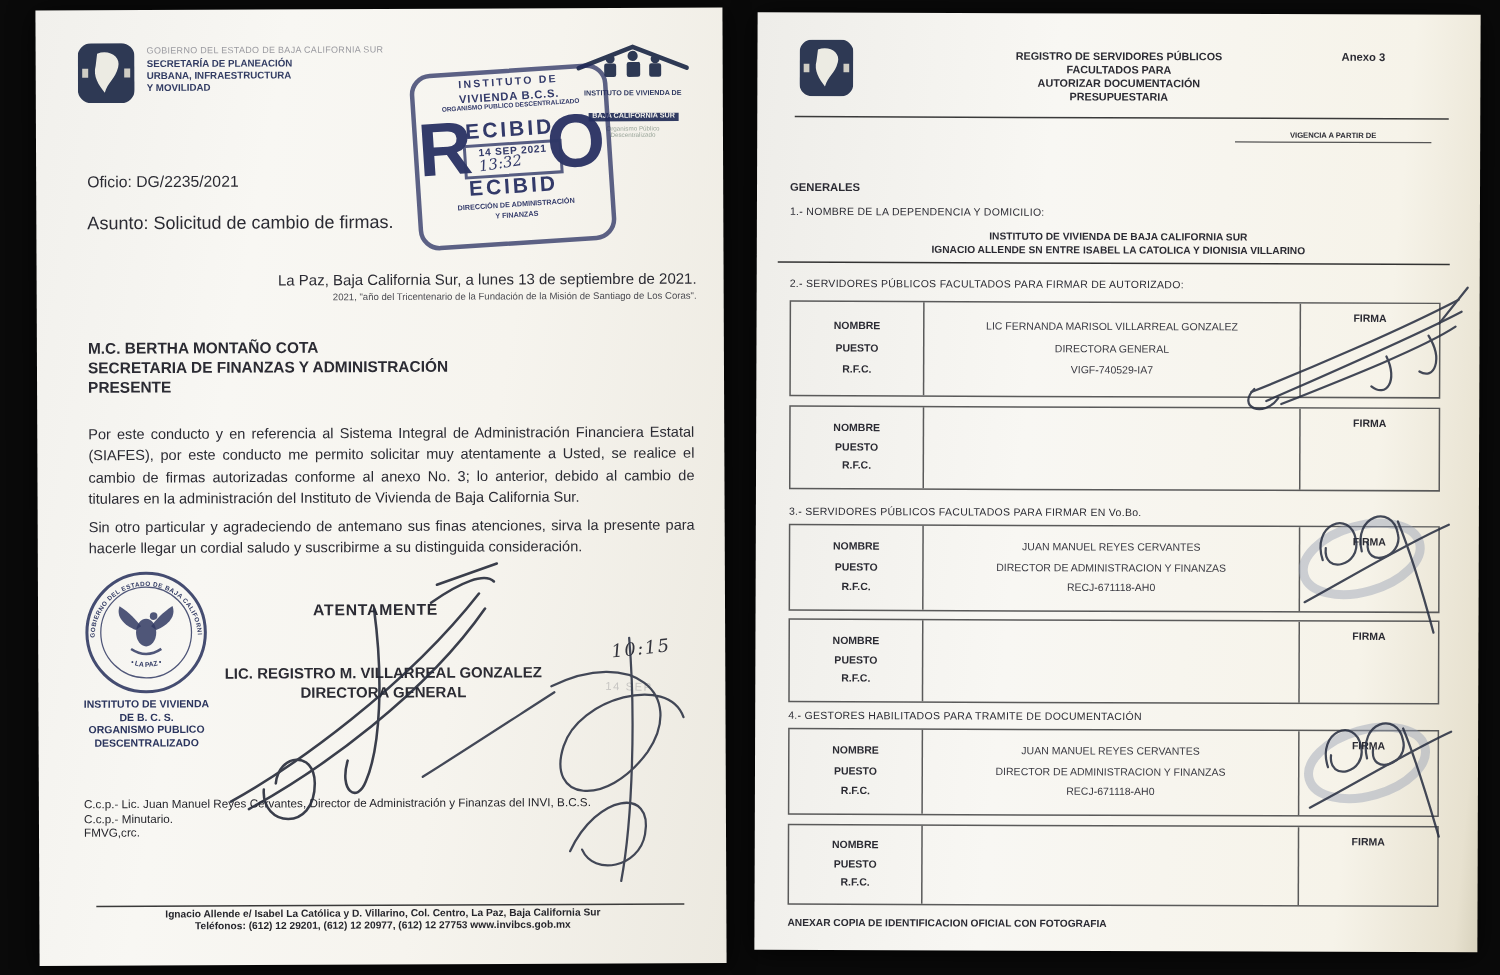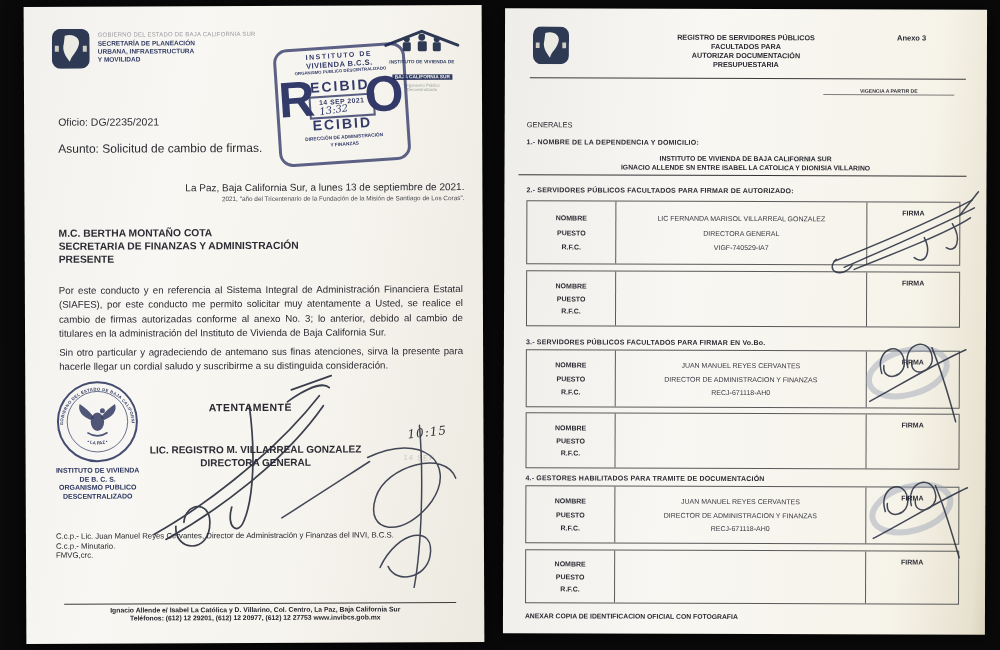--- a/index.html
+++ b/index.html
@@ -55,26 +55,26 @@
   .st-w1{top:29px;left:26px;right:28px;text-align:center;font-size:14px;font-weight:bold;letter-spacing:2px;}
   .st-w2{top:67px;left:26px;right:28px;text-align:center;font-size:14px;font-weight:bold;letter-spacing:2px;}
   .st-datebox{left:30px;top:46px;width:62px;height:19px;border:2px solid rgba(33,41,92,.8);}
   .st-date{top:49px;left:30px;width:66px;text-align:center;font-size:6.8px;font-weight:bold;letter-spacing:.5px;}
   .st-time{left:40px;top:55px;font-family:"DejaVu Serif",serif;font-style:italic;font-size:10px;transform:rotate(-5deg);}
   .st-d1{top:86px;left:0;right:0;text-align:center;font-size:6px;transform:scale(.8);transform-origin:center top;font-weight:bold;}
   .st-d2{top:93px;left:0;right:0;text-align:center;font-size:6px;transform:scale(.8);transform-origin:center top;font-weight:bold;}
 
   
   .rp-title{left:0;top:24px;width:100%;text-align:center;font-weight:bold;font-size:7.2px;line-height:9px;}
-  .anexo{left:392px;top:24px;width:70px;text-align:left;font-weight:bold;font-size:7.5px;}
+  .anexo{left:369px;top:24px;width:70px;text-align:center;font-weight:bold;font-size:7.5px;}
   .rp-hr{left:25px;top:69px;width:436px;border-top:1.5px solid #3a3a3a;height:0;}
   .vig-label{left:307px;top:79px;width:154px;text-align:center;font-weight:bold;font-size:6px;transform:scale(.85);transform-origin:center top;border-bottom:1px solid #555;padding-bottom:1px;}
   .vig-box{left:307px;top:88px;width:154px;height:14px;border:1px solid #555;text-align:center;font-size:8px;padding-top:2px;}
-  .generales{left:22px;top:112px;font-weight:normal;font-size:7.5px;}
-  .sh{font-weight:bold;font-size:7px;letter-spacing:.2px;}
+  .generales{left:22px;top:112px;font-weight:bold;font-size:7.5px;}
+  .sh{font-weight:normal;font-size:7px;letter-spacing:.2px;}
   .s1h{left:22px;top:130px;} .s2h{left:22px;top:178px;} .s3h{left:22px;top:330px;} .s4h{left:22px;top:466px;}
   .dep1{left:0;top:146px;width:100%;text-align:center;font-weight:bold;font-size:6.8px;}
   .dep2{left:0;top:155px;width:100%;text-align:center;font-weight:bold;font-size:6.8px;}
   .dep-rule{left:14px;top:166px;width:448px;border-top:1.2px solid #333;height:0;}
   .anexar{left:22px;top:604px;font-weight:bold;font-size:6.8px;}
 
   .trow{position:absolute;display:flex;border:1px solid #5a5a5a;}
   .tlabels{width:88px;border-right:1px solid #5a5a5a;display:flex;flex-direction:column;
            justify-content:space-evenly;align-items:center;font-size:7px;font-weight:bold;padding:5px 0;}
   .tcenter{flex:1;display:flex;flex-direction:column;justify-content:space-evenly;align-items:center;

